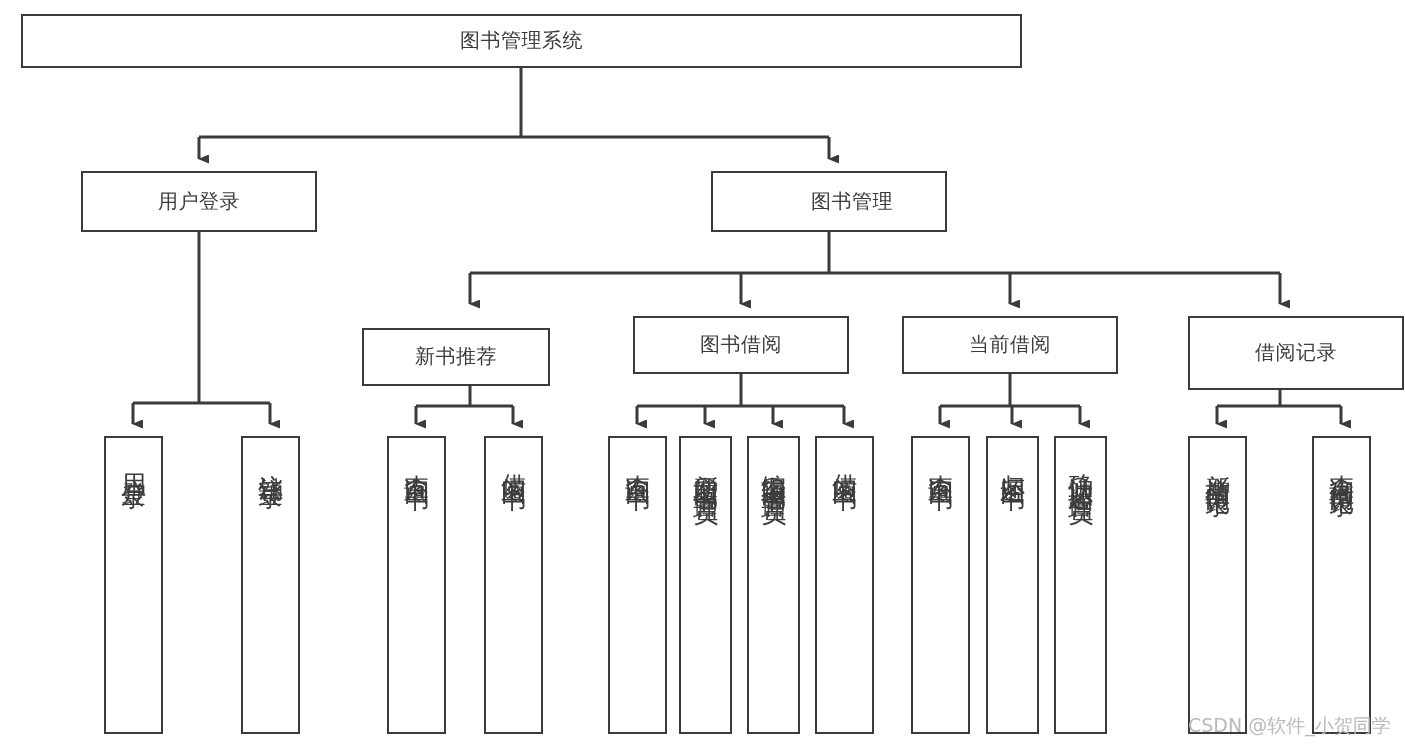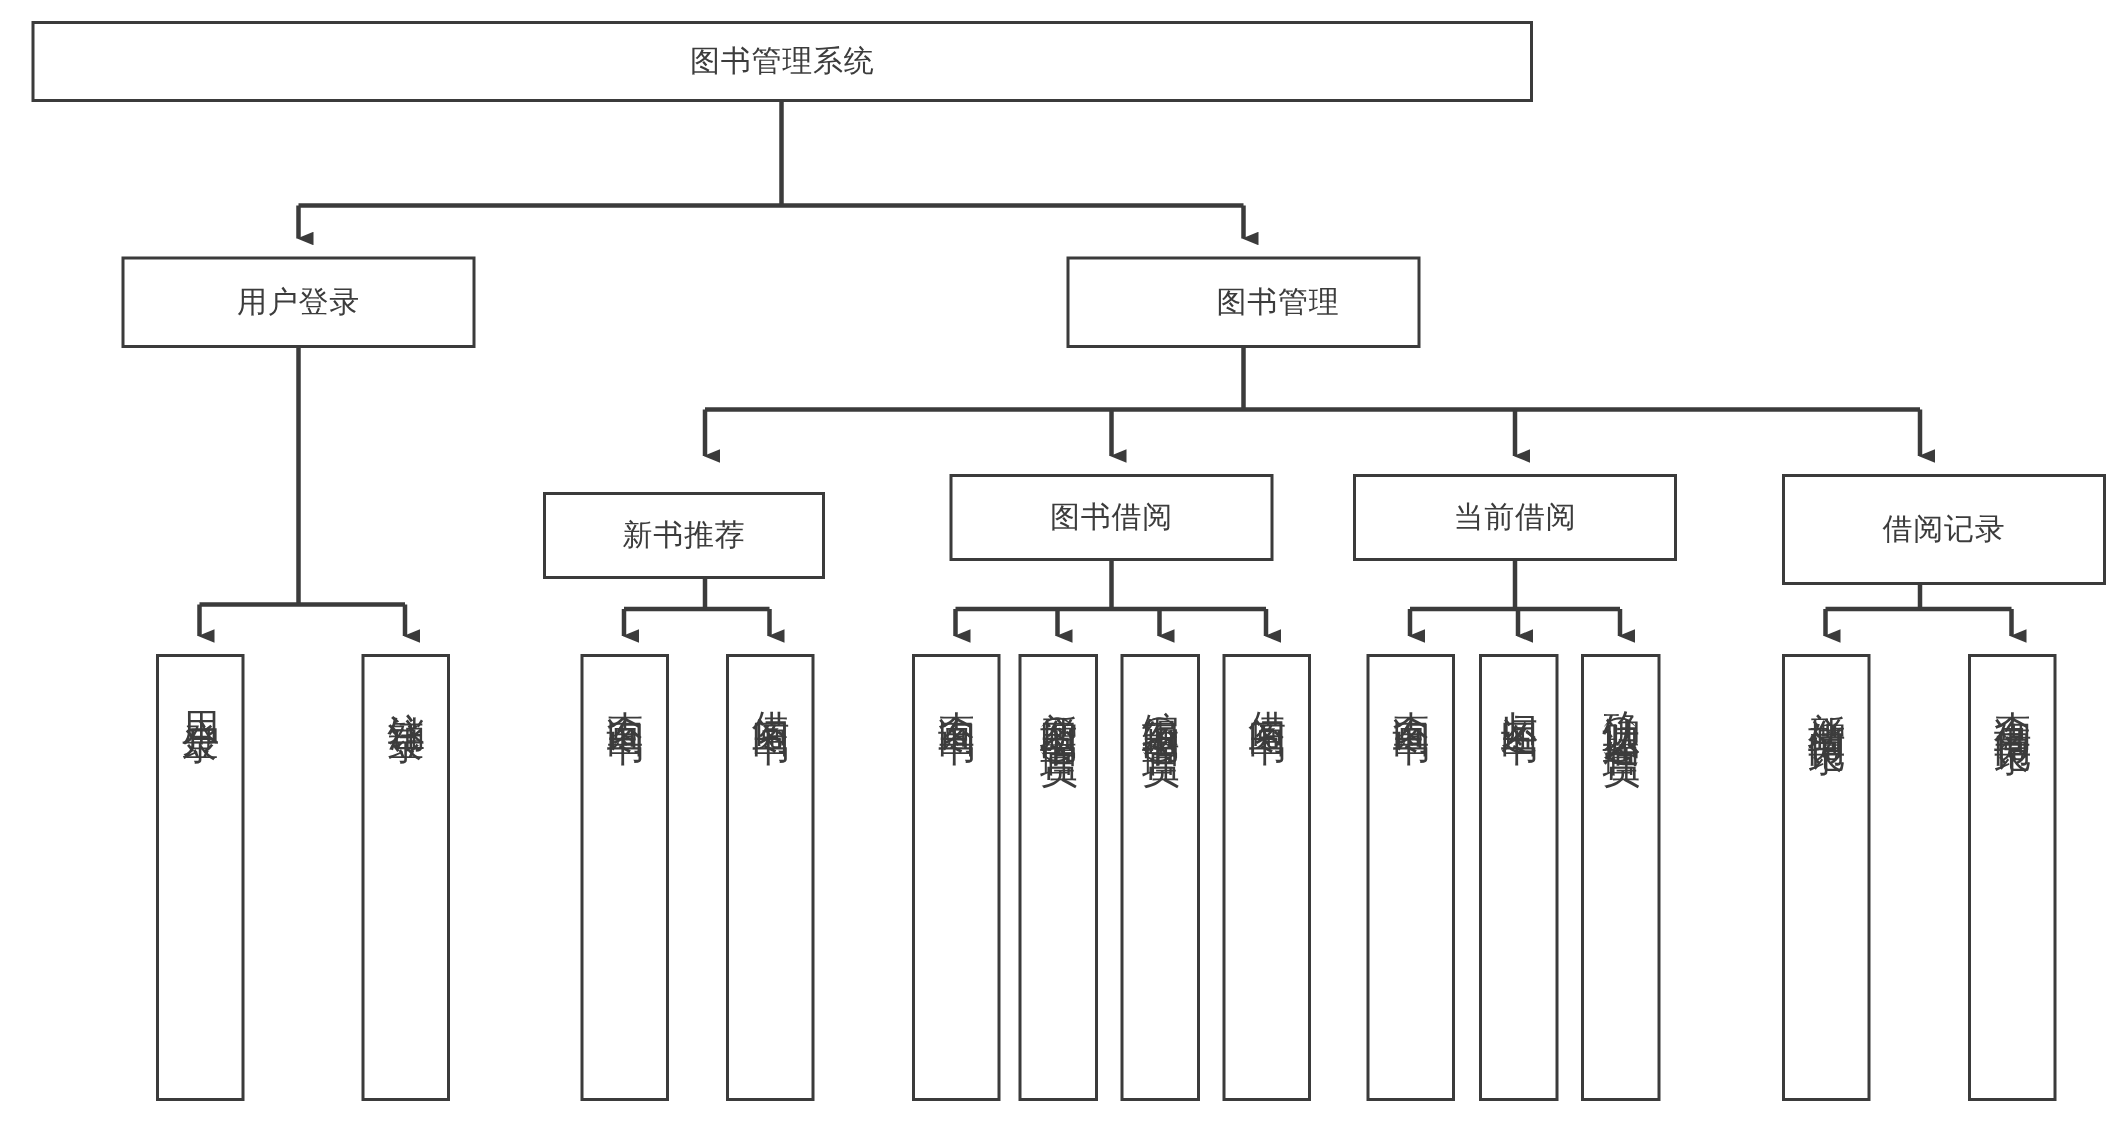--- a/index.html
+++ b/index.html
@@ -172,14 +172,15 @@
         <span class="lbl">确认归还（管理员）</span>
       </div>
       <div class="node vert" style="left: 1188px; top: 436px; width: 59px; height: 298px;">
         <span class="lbl">新增借阅记录</span>
       </div>
       <div class="node vert" style="left: 1312px; top: 436px; width: 59px; height: 298px;">
         <span class="lbl">查询借阅记录</span>
       </div>
     </div>
 
+  <div class="watermark">CSDN @软件_小贺同学</div>
 
 </div>
 
 </body></html>

